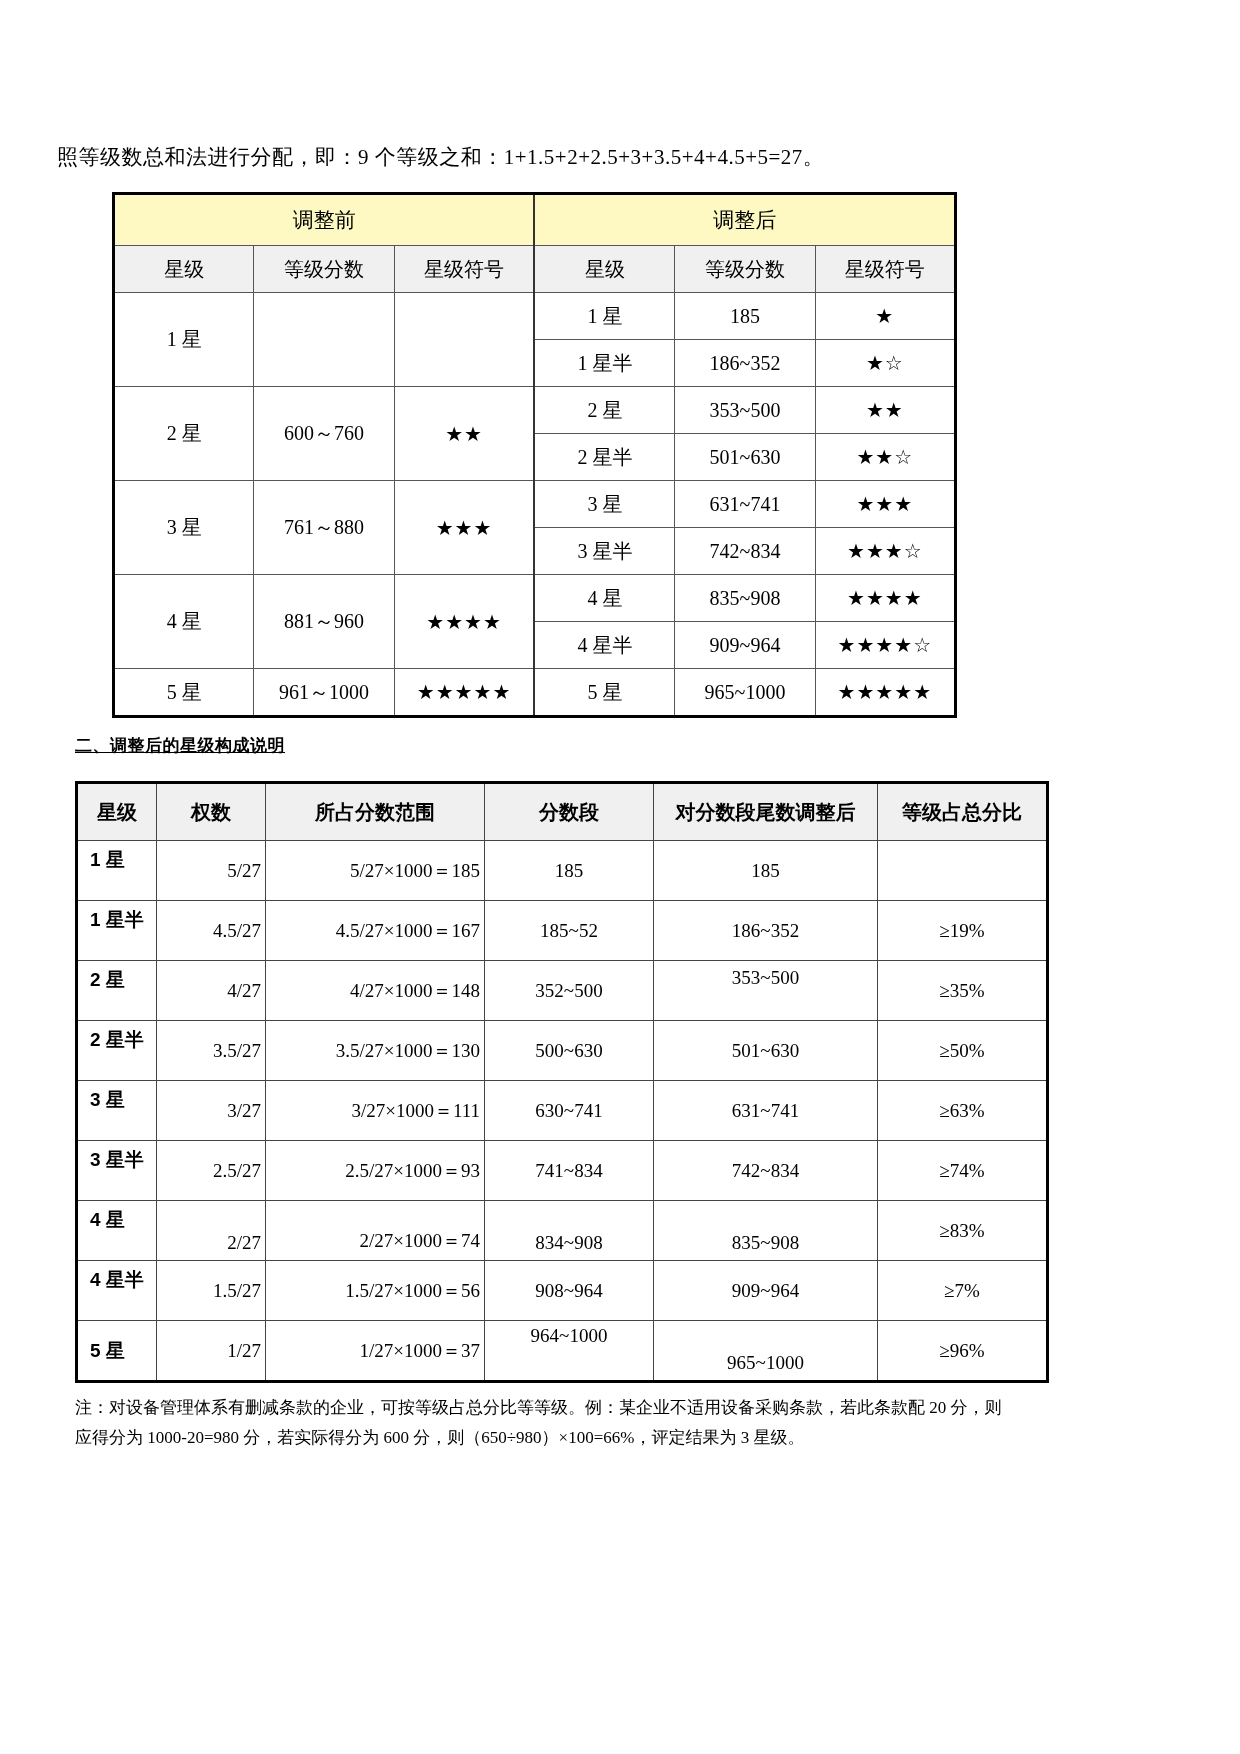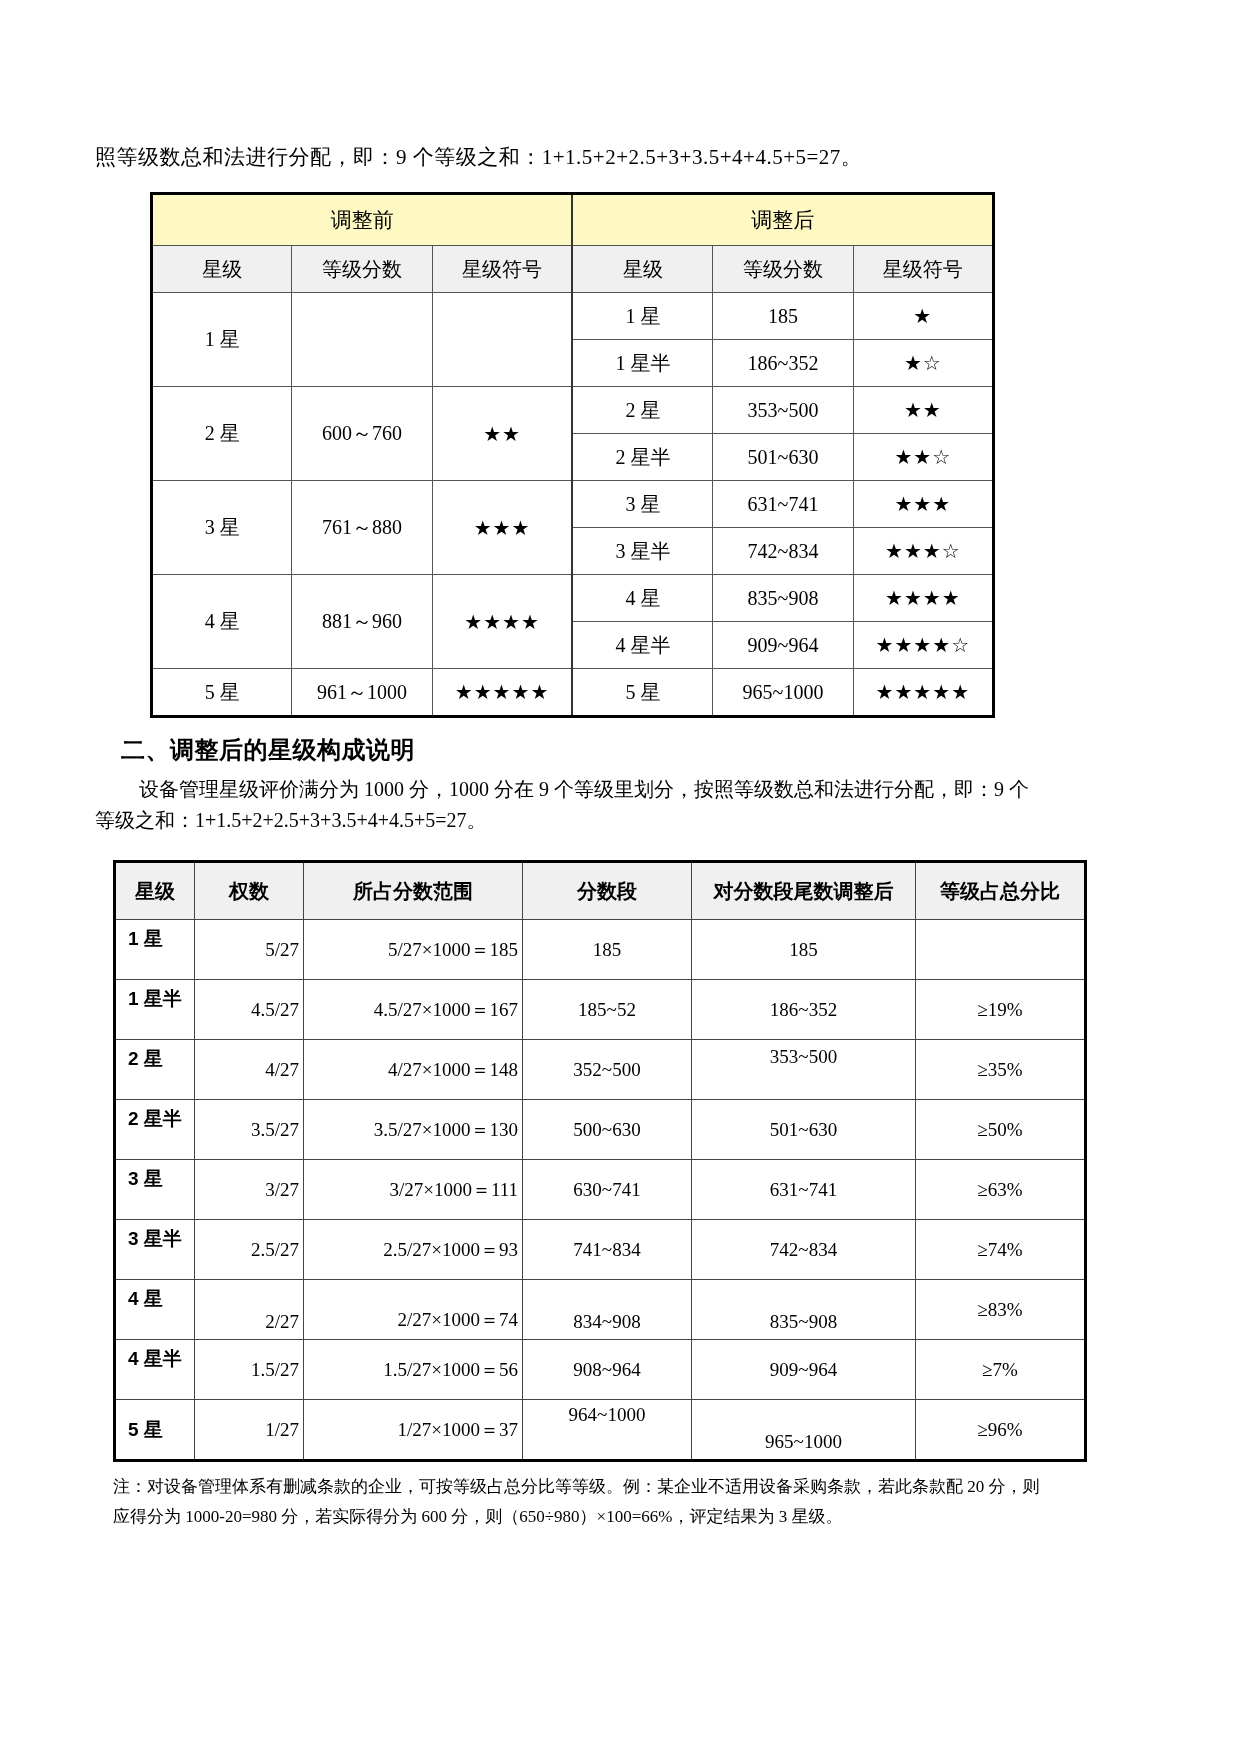--- a/index.html
+++ b/index.html
@@ -12,21 +12,21 @@
     height: 1754px;
     font-family: "Liberation Serif", "DejaVu Serif", serif;
     color: #000000;
     position: relative;
     overflow: hidden;
   }
   .page {
     box-sizing: border-box;
     width: 1147px;
     height: 1754px;
-    padding: 140px 95px 60px 95px;
+    padding: 140px 95px 60px 57px;
     position: relative;
   }
 
   
   .body-line {
     font-size: 21px;
     line-height: 34px;
     letter-spacing: 0.5px;
     margin: 0;
     text-align: justify;
@@ -34,23 +34,24 @@
   .heading3 {
     font-family: "Liberation Sans", "DejaVu Sans", sans-serif;
     font-weight: bold;
     font-size: 24px;
     margin: 44px 0 0 8px;
     letter-spacing: 0.5px;
   }
   .heading2 {
     font-family: "Liberation Sans", "DejaVu Sans", sans-serif;
     font-weight: bold;
-    font-size: 24px;
-    margin: 16px 0 0 26px;
+    font-size: 17px;
+    margin: 16px 0 0 18px;
     letter-spacing: 0.5px;
+    text-decoration: underline;
   }
   .para {
     font-size: 20px;
     line-height: 31px;
     margin: 8px 0 0 0;
     text-align: justify;
   }
   .para .indent { display: inline-block; width: 44px; }
 
   
@@ -208,24 +209,20 @@
           <td class="grp-div">5 星</td>
           <td>965~1000</td>
           <td class="stars">★★★★★</td>
         </tr>
       </tbody>
     </table>
   </div>
 
   <h2 class="heading2">二、调整后的星级构成说明</h2>
 
-  <p class="para">
-    <span class="indent"></span><span>设备管理星级评价满分为 1000 分，1000 分在 9 个等级里划分，按照等级数总和法进行分配，即：9 个</span><br>
-    <span>等级之和：1+1.5+2+2.5+3+3.5+4+4.5+5=27。</span>
-  </p>
 
   <div class="tbl-wrap-2">
     <table class="t2">
       <thead>
         <tr>
           <td style="width:70px">星级</td>
           <td style="width:100px">权数</td>
           <td style="width:210px">所占分数范围</td>
           <td style="width:160px">分数段</td>
           <td style="width:215px">对分数段尾数调整后</td>

